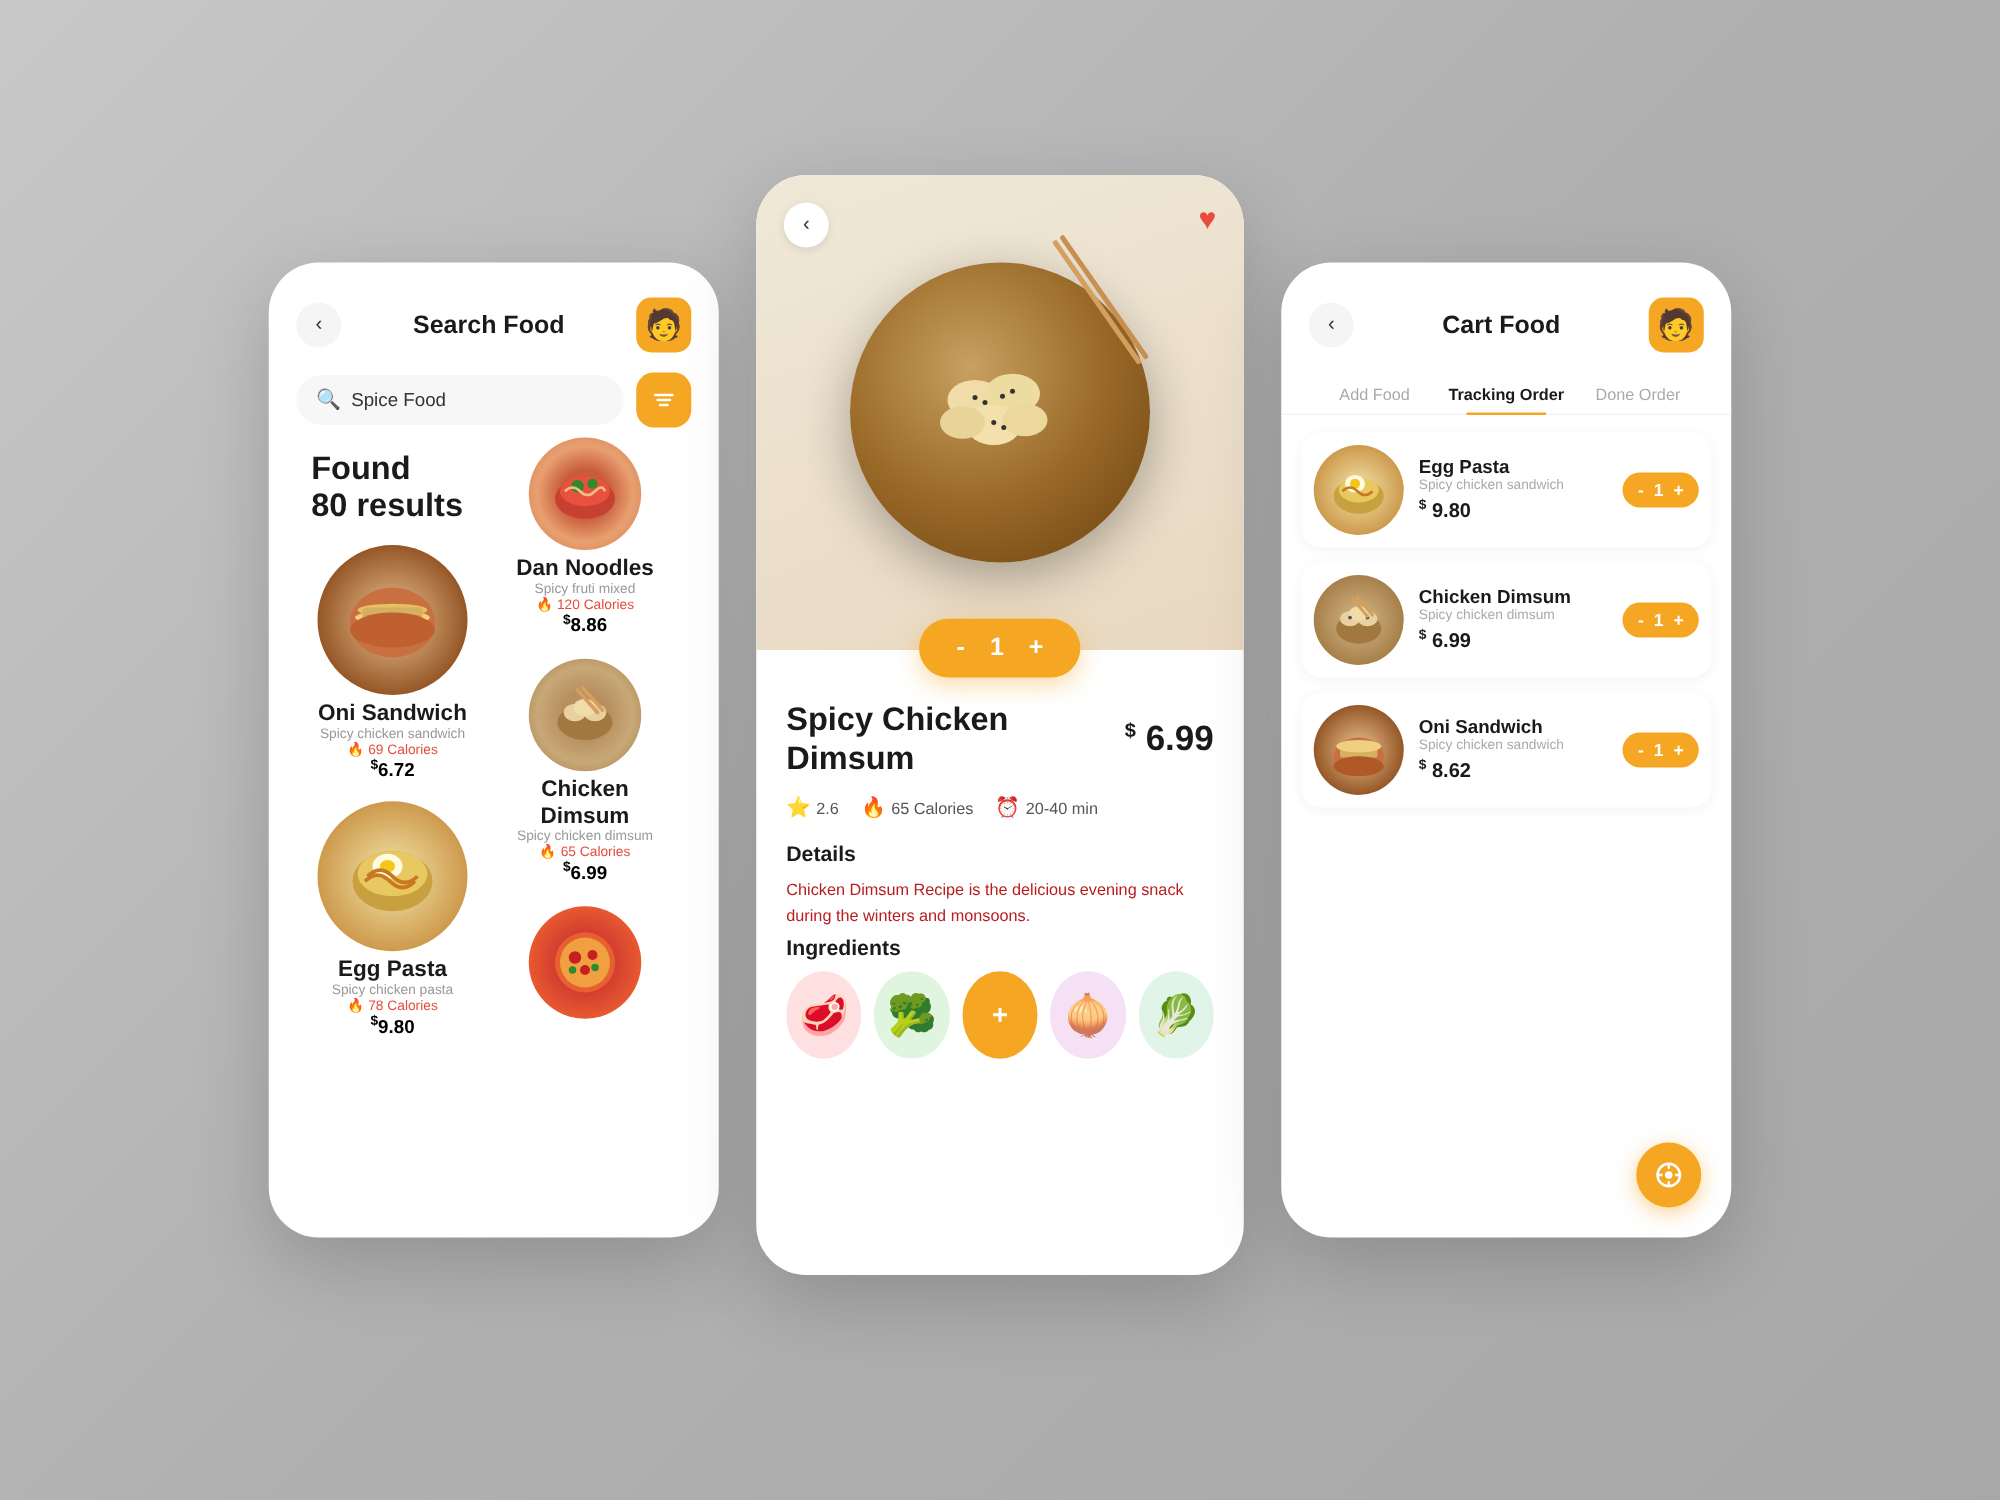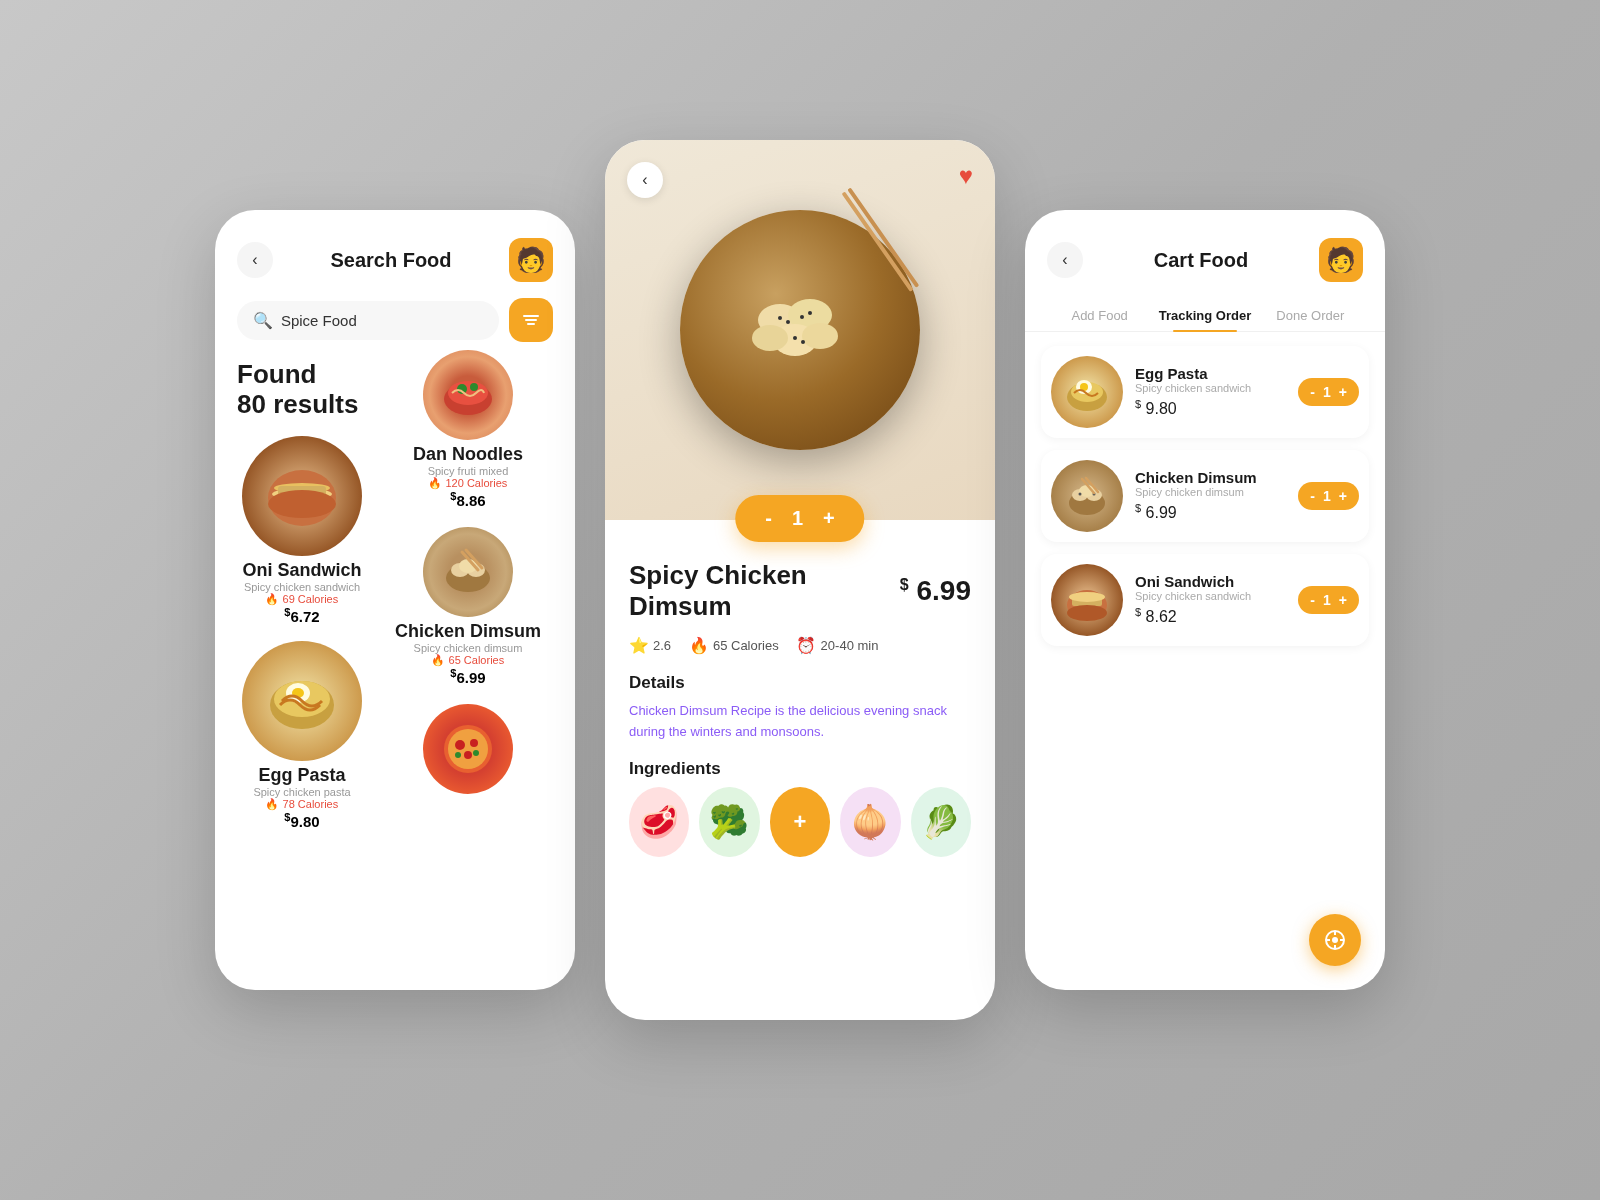--- a/index.html
+++ b/index.html
@@ -81,21 +81,21 @@
       width: 44px; height: 44px;
       background: #f5a623;
       border-radius: 14px;
       display: flex; align-items: center; justify-content: center;
       font-size: 18px; color: white; cursor: pointer;
     }
 
     .results-section {
       display: flex;
       align-items: flex-start;
-      padding: 0 22px 10px;
+      padding: 0 34px 10px;
       gap: 16px;
     }
     .results-label {
       flex: 0 0 auto;
     }
     .results-label .found-text {
       font-size: 26px;
       font-weight: 800;
       line-height: 1.15;
       color: #1a1a1a;
@@ -213,21 +213,21 @@
     }
     .meta-item {
       display: flex; align-items: center; gap: 4px;
       font-size: 13px; color: #555;
     }
     .meta-icon { font-size: 16px; }
     .detail-section-title {
       font-size: 17px; font-weight: 800; color: #1a1a1a; margin-bottom: 8px;
     }
     .detail-desc {
-      font-size: 13px; color: #8b5cf6; line-height: 1.6; margin-bottom: 16px;
+      font-size: 13px; color: #b91c1c; line-height: 1.6; margin-bottom: 5px;
     }
     .ingredients-row {
       display: flex; gap: 10px; align-items: center;
     }
     .ingredient-circle {
       width: 70px; height: 70px;
       border-radius: 50%;
       display: flex; align-items: center; justify-content: center;
       font-size: 32px;
     }
@@ -296,21 +296,21 @@
       border-radius: 50%;
       flex-shrink: 0;
       display: flex; align-items: center; justify-content: center;
       font-size: 28px;
     }
     .cart-item-info {
       flex: 1;
     }
     .cart-item-name { font-size: 15px; font-weight: 700; color: #1a1a1a; }
     .cart-item-sub { font-size: 11px; color: #aaa; margin-bottom: 4px; }
-    .cart-item-price { font-size: 16px; font-weight: 400; color: #1a1a1a; }
+    .cart-item-price { font-size: 16px; font-weight: 700; color: #1a1a1a; }
     .cart-qty-btn {
       background: #f5a623;
       border-radius: 20px;
       padding: 6px 12px;
       display: flex; align-items: center; gap: 8px;
       color: white; font-weight: 700; font-size: 14px;
       cursor: pointer;
     }
     .view-tracking-btn {
       margin: 16px 22px 12px;

